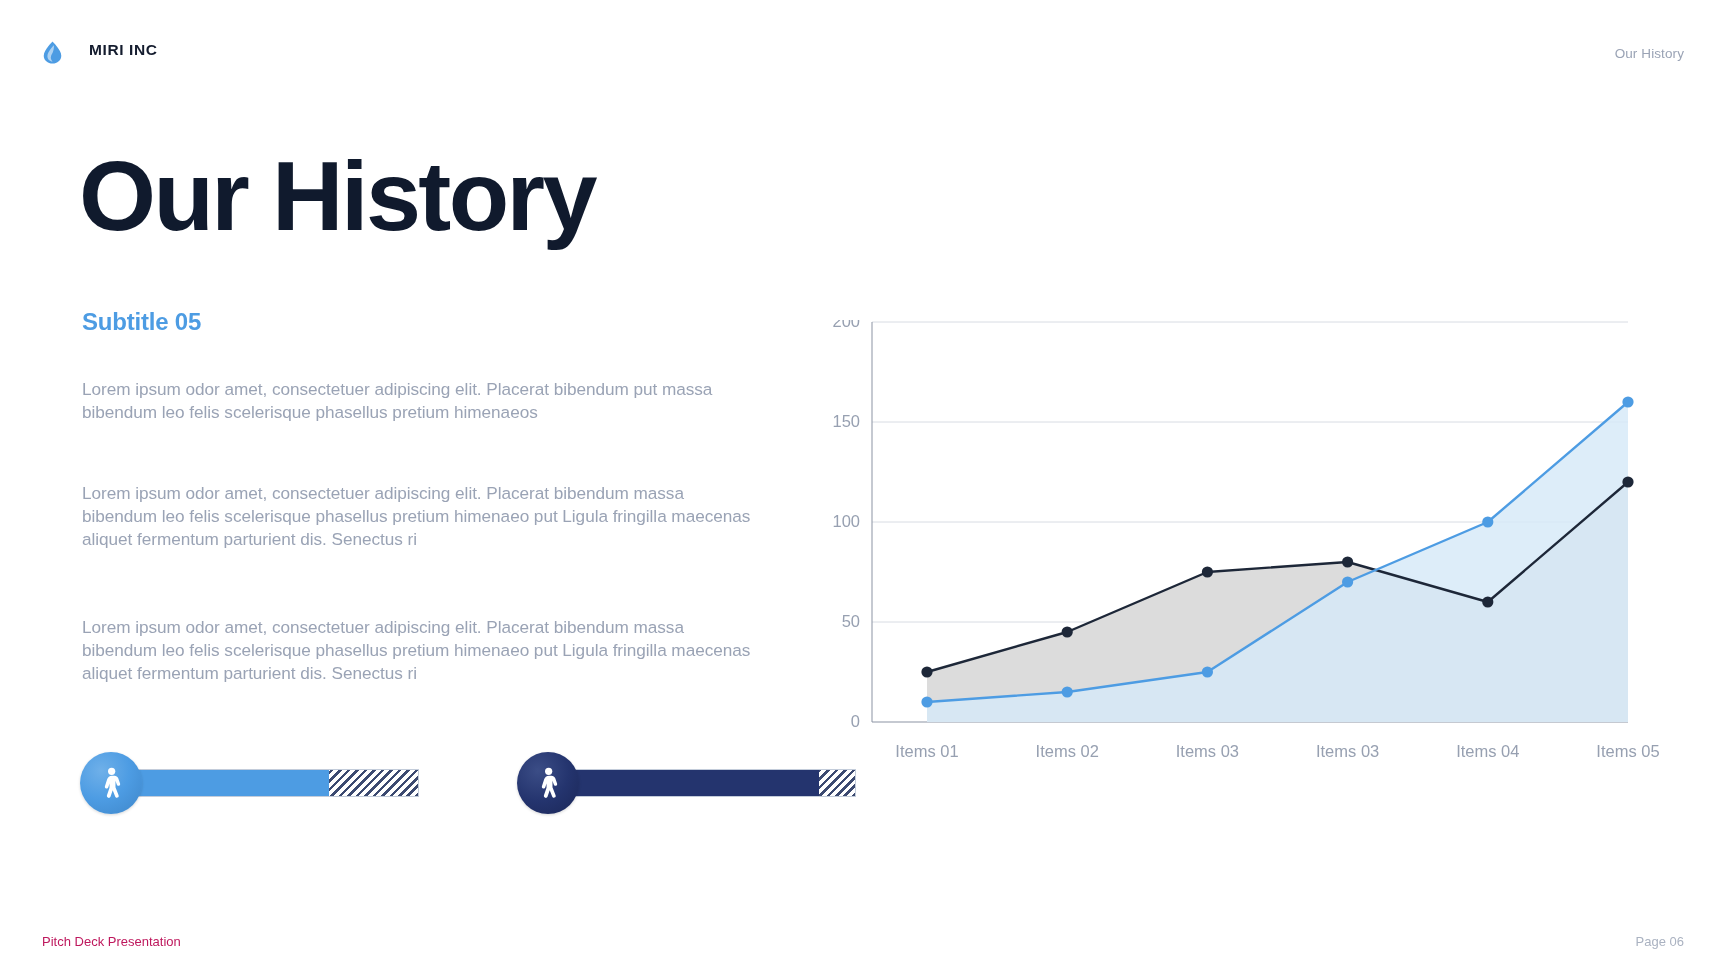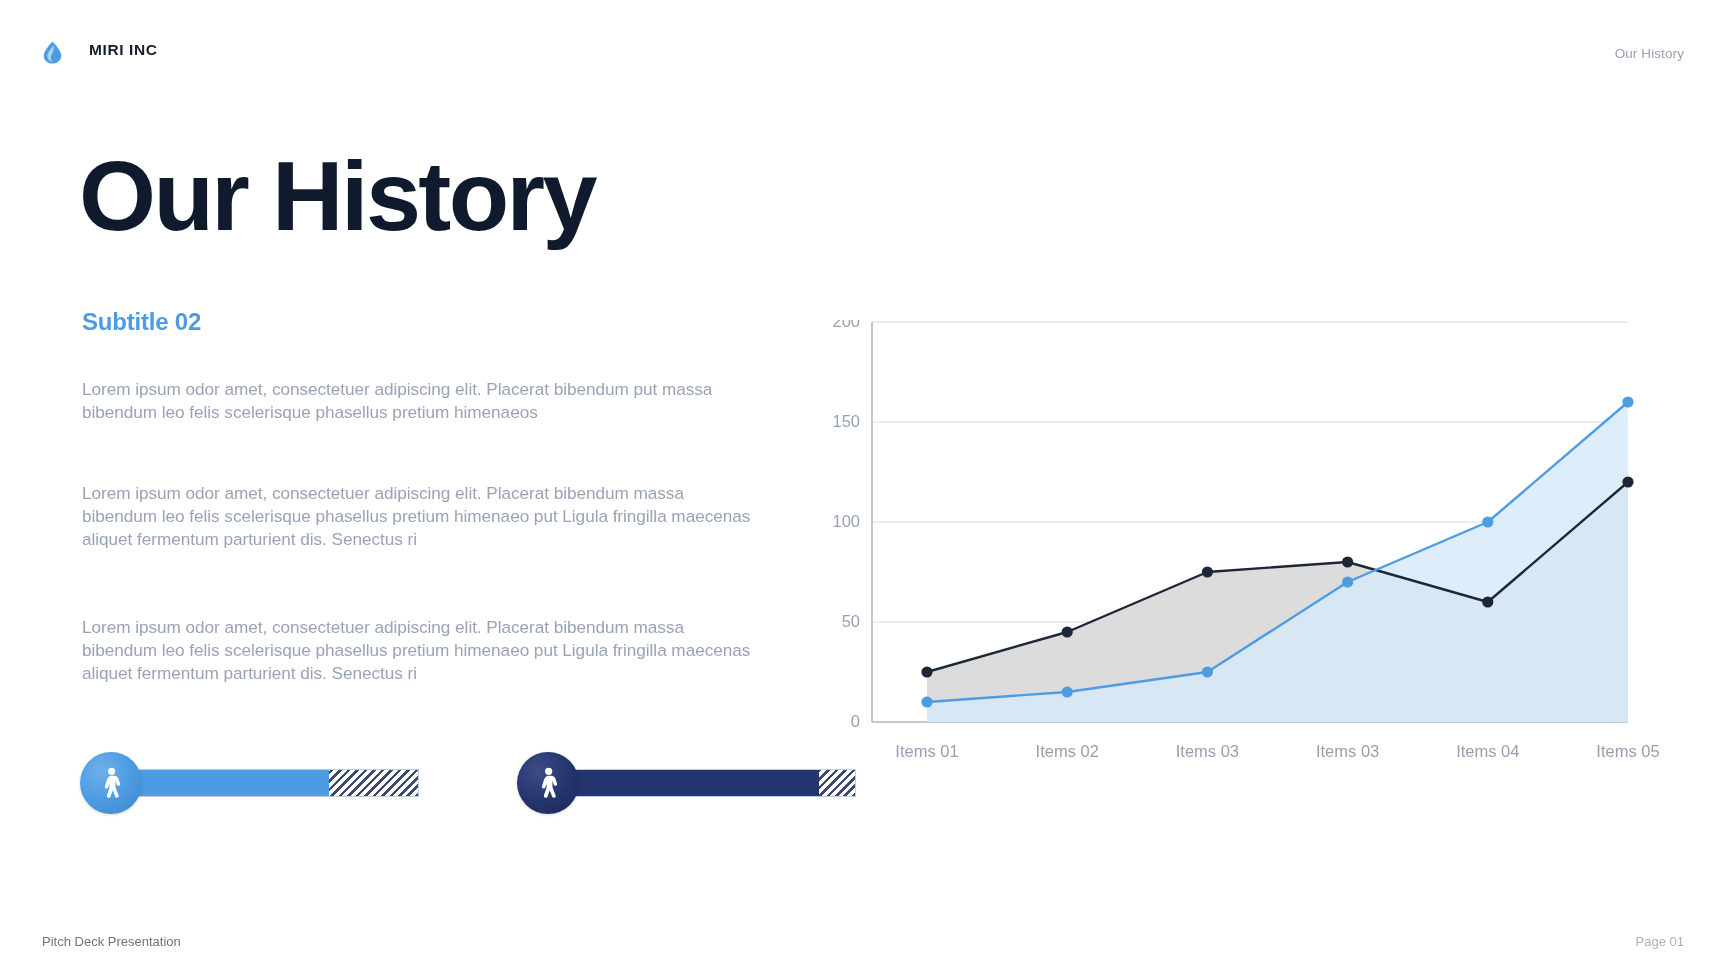--- a/index.html
+++ b/index.html
@@ -87,39 +87,39 @@
   }
   .bar-knob svg { width:26px; height:32px; display:block; }
 
   
   .chart { position:absolute; left:810px; top:320px; width:880px; height:520px; }
   .chart svg { display:block; }
 
   .footer {
     position:absolute; bottom:0; left:0; width:1726px; height:60px;
   }
-  .foot-l { position:absolute; left:42px; bottom:22px; font-size:13px; color:#737373; }
+  .foot-l { position:absolute; left:42px; bottom:22px; font-size:13px; color:#be185d; }
   .foot-r { position:absolute; right:42px; bottom:22px; font-size:13px; color:#aab2c1; }
 </style>
 </head>
 <body>
 
 <div class="hdr">
   <div class="brand">
     <svg class="brand-mark" viewBox="0 0 24 26">
       <path d="M12 0.5 C12 0.5 2 10.2 2 16.6 C2 21.8 6.5 25.5 12 25.5 C17.5 25.5 22 21.8 22 16.6 C22 10.2 12 0.5 12 0.5 Z" fill="#4d9ce3"></path>
       <path d="M13.6 4.8 C13.6 4.8 6.2 12.1 6.2 17.2 C6.2 20.6 8.9 23.2 12.1 23.2 C10.2 21.3 9.6 19.3 10.4 17.0 C11.2 14.6 13.9 12.0 13.6 4.8 Z" fill="#ffffff" opacity="0.55"></path>
     </svg>
     <span class="brand-name">MIRI INC</span>
   </div>
   <div class="hdr-right">Our History</div>
 </div>
 
 <h1 class="title">Our History</h1>
-<h2 class="subtitle">Subtitle 02</h2>
+<h2 class="subtitle">Subtitle 05</h2>
 
 <p class="para p1">Lorem ipsum odor amet, consectetuer adipiscing elit. Placerat bibendum put massa bibendum leo felis scelerisque phasellus pretium himenaeos</p>
 <p class="para p2">Lorem ipsum odor amet, consectetuer adipiscing elit. Placerat bibendum massa bibendum leo felis scelerisque phasellus pretium himenaeo put Ligula fringilla maecenas aliquet fermentum parturient dis. Senectus ri</p>
 <p class="para p3">Lorem ipsum odor amet, consectetuer adipiscing elit. Placerat bibendum massa bibendum leo felis scelerisque phasellus pretium himenaeo put Ligula fringilla maecenas aliquet fermentum parturient dis. Senectus ri</p>
 
 <div class="bars">
 
   <div class="bar-unit u1">
     <div class="bar-track">
       <div class="bar-hatch"></div>
@@ -181,14 +181,14 @@
       <text x="257.2" y="437" text-anchor="middle" font-size="16.5" fill="#97a0b1" font-family="&quot;Liberation Sans&quot;, sans-serif">Items 02</text>
       <text x="397.4" y="437" text-anchor="middle" font-size="16.5" fill="#97a0b1" font-family="&quot;Liberation Sans&quot;, sans-serif">Items 03</text>
       <text x="537.5999999999999" y="437" text-anchor="middle" font-size="16.5" fill="#97a0b1" font-family="&quot;Liberation Sans&quot;, sans-serif">Items 03</text>
       <text x="677.8" y="437" text-anchor="middle" font-size="16.5" fill="#97a0b1" font-family="&quot;Liberation Sans&quot;, sans-serif">Items 04</text>
       <text x="818" y="437" text-anchor="middle" font-size="16.5" fill="#97a0b1" font-family="&quot;Liberation Sans&quot;, sans-serif">Items 05</text>
     </svg>
 </div>
 
 <div class="footer">
   <div class="foot-l">Pitch Deck Presentation</div>
-  <div class="foot-r">Page 01</div>
+  <div class="foot-r">Page 06</div>
 </div>
 
 </body></html>

